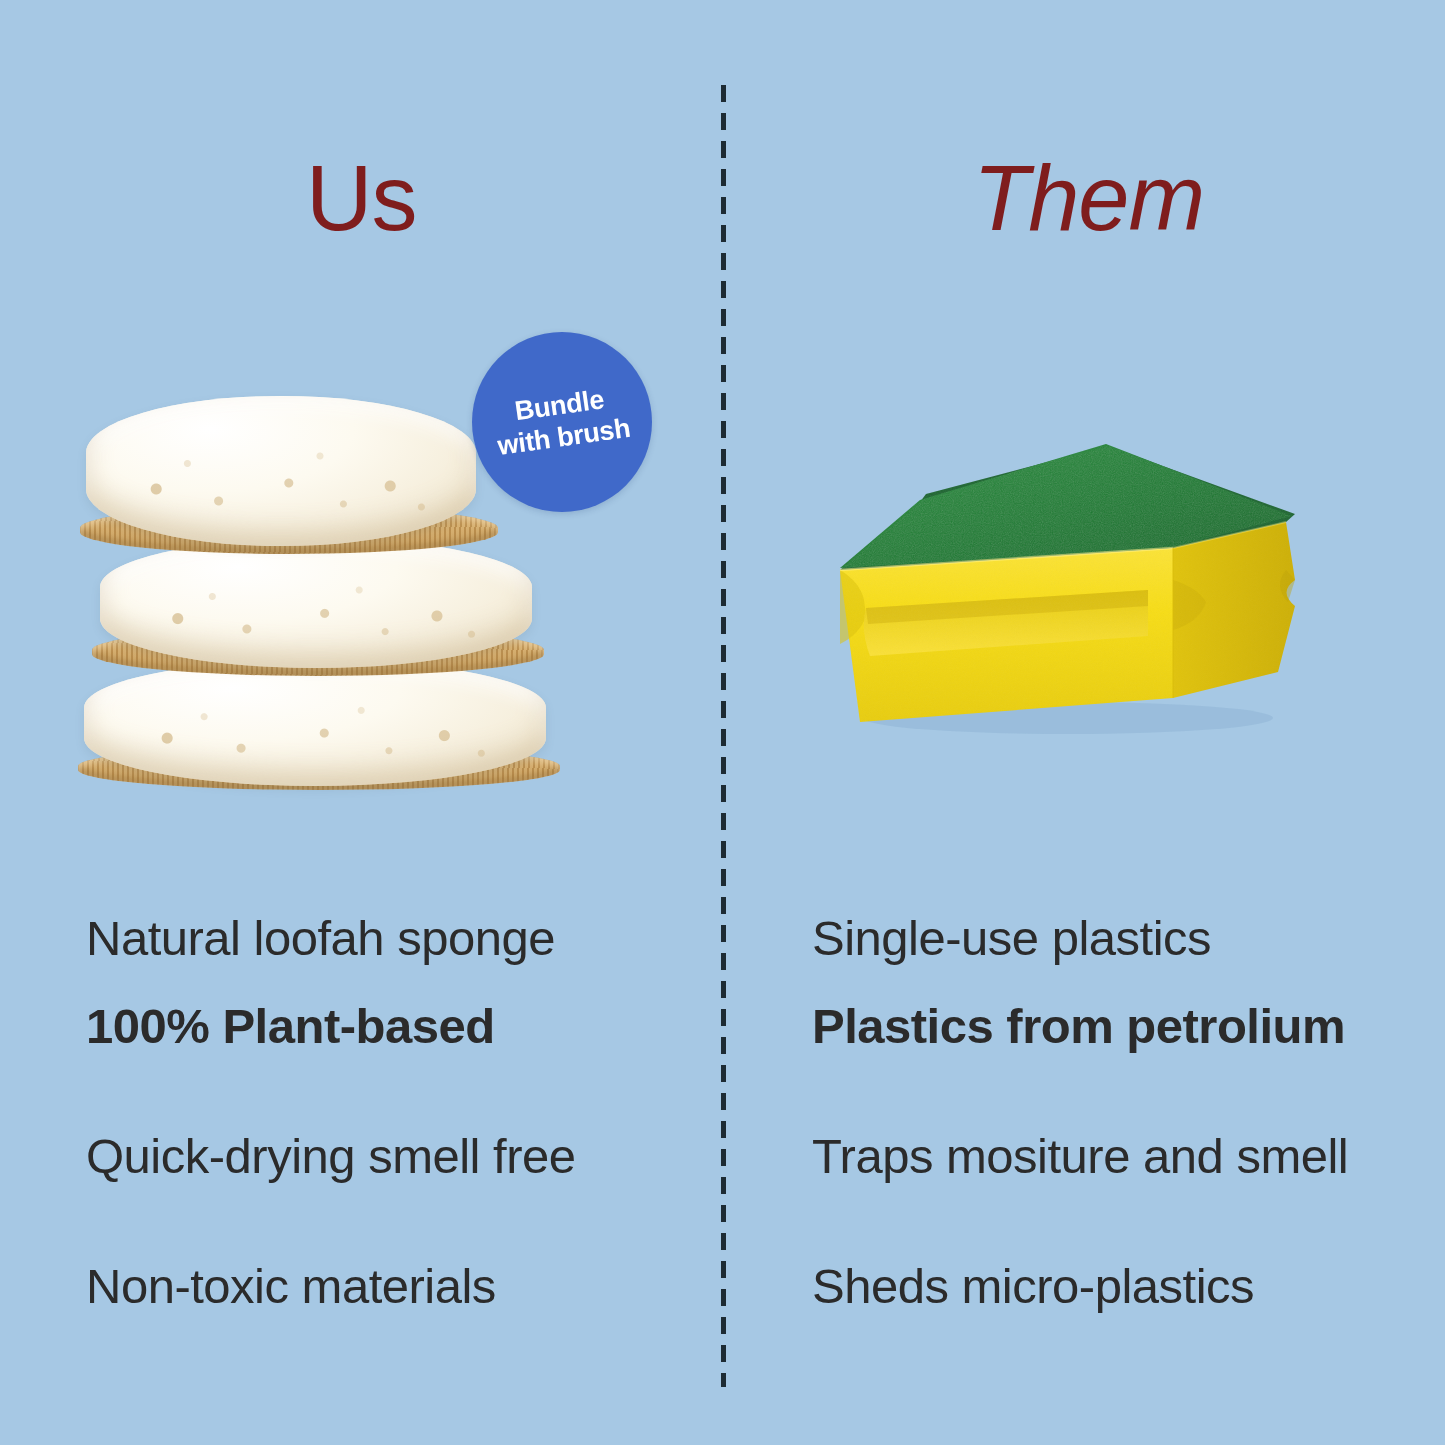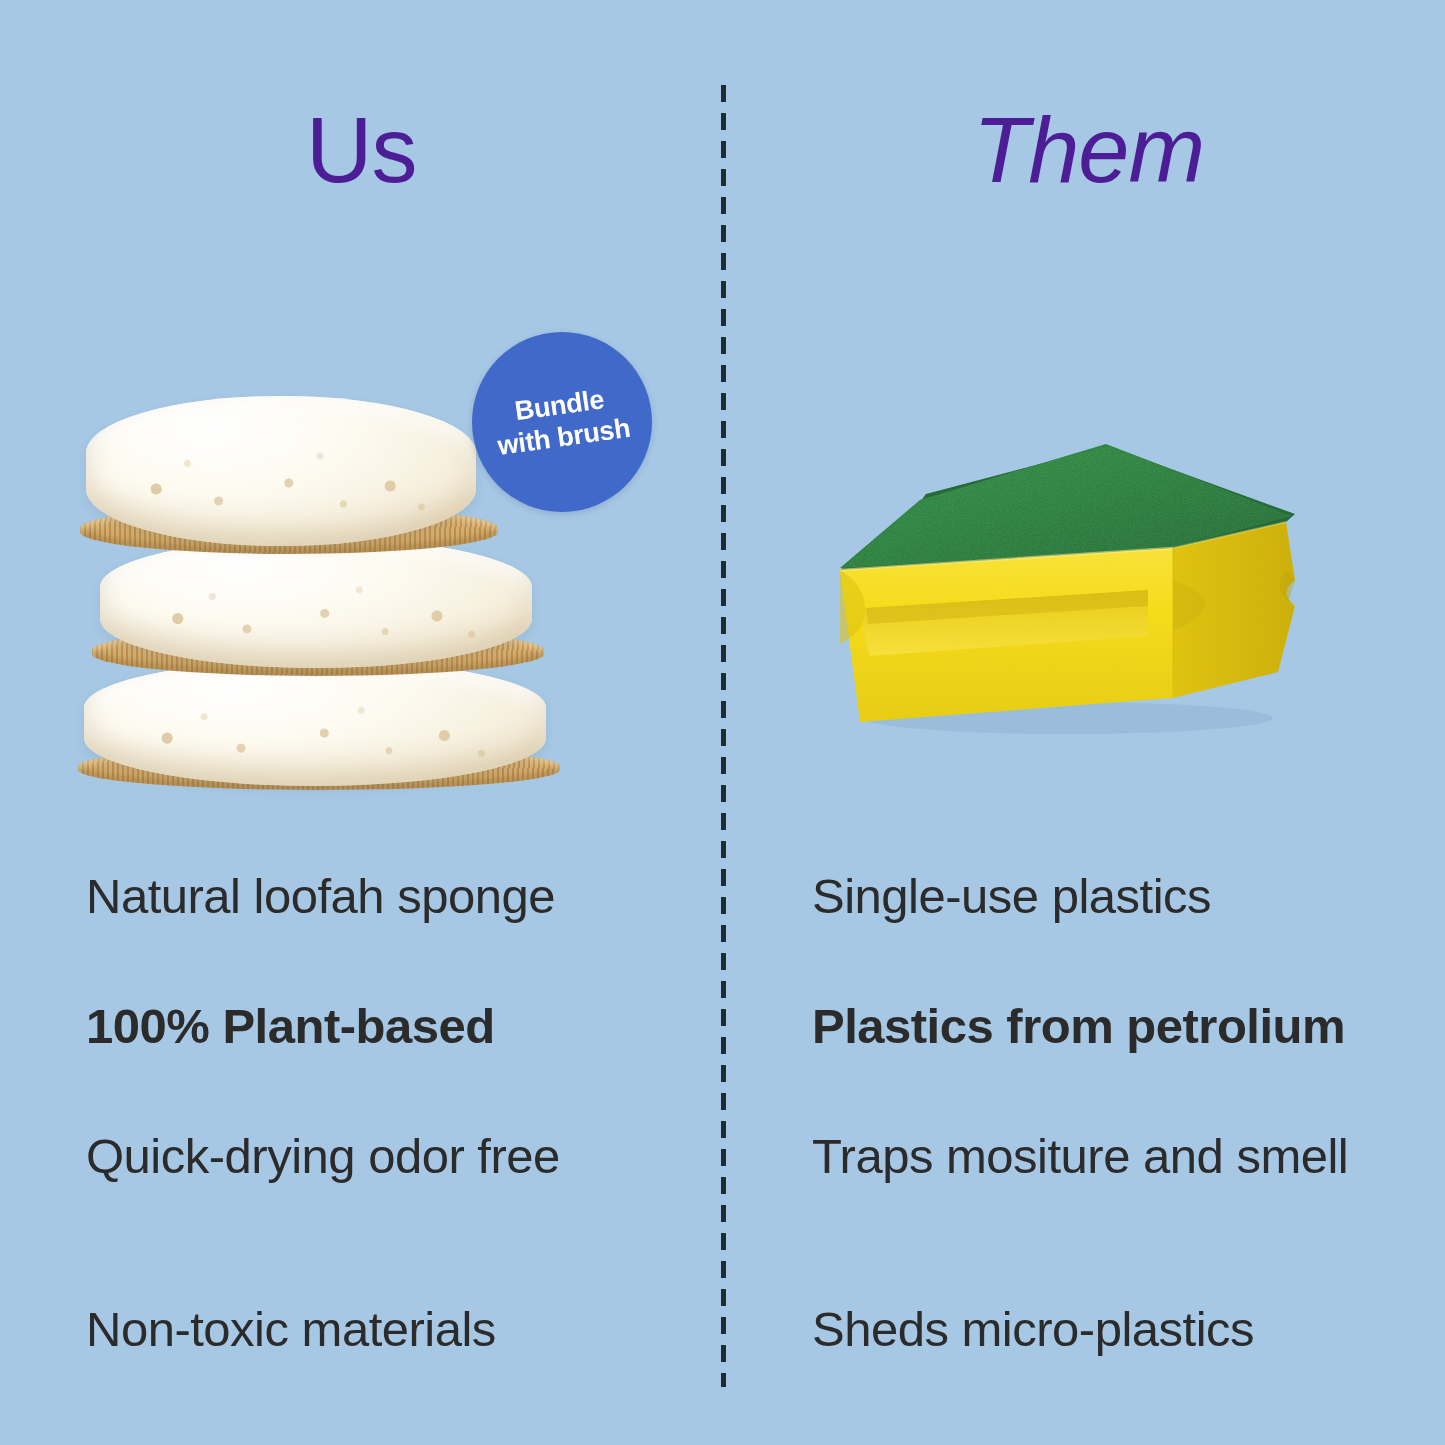--- a/index.html
+++ b/index.html
@@ -30,46 +30,47 @@
       #1d2b33 0px, #1d2b33 17px,
       rgba(0,0,0,0) 17px, rgba(0,0,0,0) 28px
     );
     background-size: 5px 28px;
     background-repeat: repeat-y;
   }
 
   
   .heading {
     position: absolute;
-    color: #4c1d95;
+    color: #7f1d1d;
     font-size: 92px;
     font-weight: 400;
     letter-spacing: -1px;
     line-height: 1;
     white-space: nowrap;
+    margin-top: 48px;
   }
   .heading-us   { left: 306px; top: 104px; }
   .heading-them { left: 973px; top: 104px; font-style: italic; }
 
   
   .feature {
     position: absolute;
     color: #2b2b2b;
     font-size: 49px;
     font-weight: 400;
     line-height: 1.1;
     white-space: nowrap;
     letter-spacing: -0.5px;
   }
   .col-left  { left: 86px; }
   .col-right { left: 812px; }
-  .row-1 { top: 870px; }
+  .row-1 { top: 912px; }
   .row-2 { top: 1000px; font-weight: bold; }
   .row-3 { top: 1130px; }
-  .row-4 { top: 1260px; margin-top: 43px; }
+  .row-4 { top: 1260px; }
 
   
   .loofah-stack {
     position: absolute;
     left: 78px;
     top: 378px;
     width: 545px;
     height: 410px;
   }
   .disc {
@@ -245,21 +246,21 @@
       <path d="M365 118 L478 92 L487 150 Q470 162 487 176 L470 242 L365 268 Z" fill="#ffffff" filter="url(#grainsoft)" opacity="0.28"></path>
 
       <path d="M32 140 L365 118" stroke="#fff08a" stroke-width="2.5" fill="none" opacity="0.55"></path>
       <path d="M365 118 L478 92" stroke="#fdeb6f" stroke-width="2" fill="none" opacity="0.40"></path>
       <path d="M365 118 L365 268" stroke="#d9bd0b" stroke-width="2" fill="none" opacity="0.45"></path>
     </svg>
   </div>
 
   <div class="feature col-left row-1">Natural loofah sponge</div>
   <div class="feature col-left row-2">100% Plant-based</div>
-  <div class="feature col-left row-3">Quick-drying odor free</div>
+  <div class="feature col-left row-3">Quick-drying smell free</div>
   <div class="feature col-left row-4">Non-toxic materials</div>
 
   <div class="feature col-right row-1">Single-use plastics</div>
   <div class="feature col-right row-2">Plastics from petrolium</div>
   <div class="feature col-right row-4">Sheds micro-plastics</div>
   <div class="feature col-right row-3">Traps mositure and smell</div>
 
 </div>
 
 </body></html>

